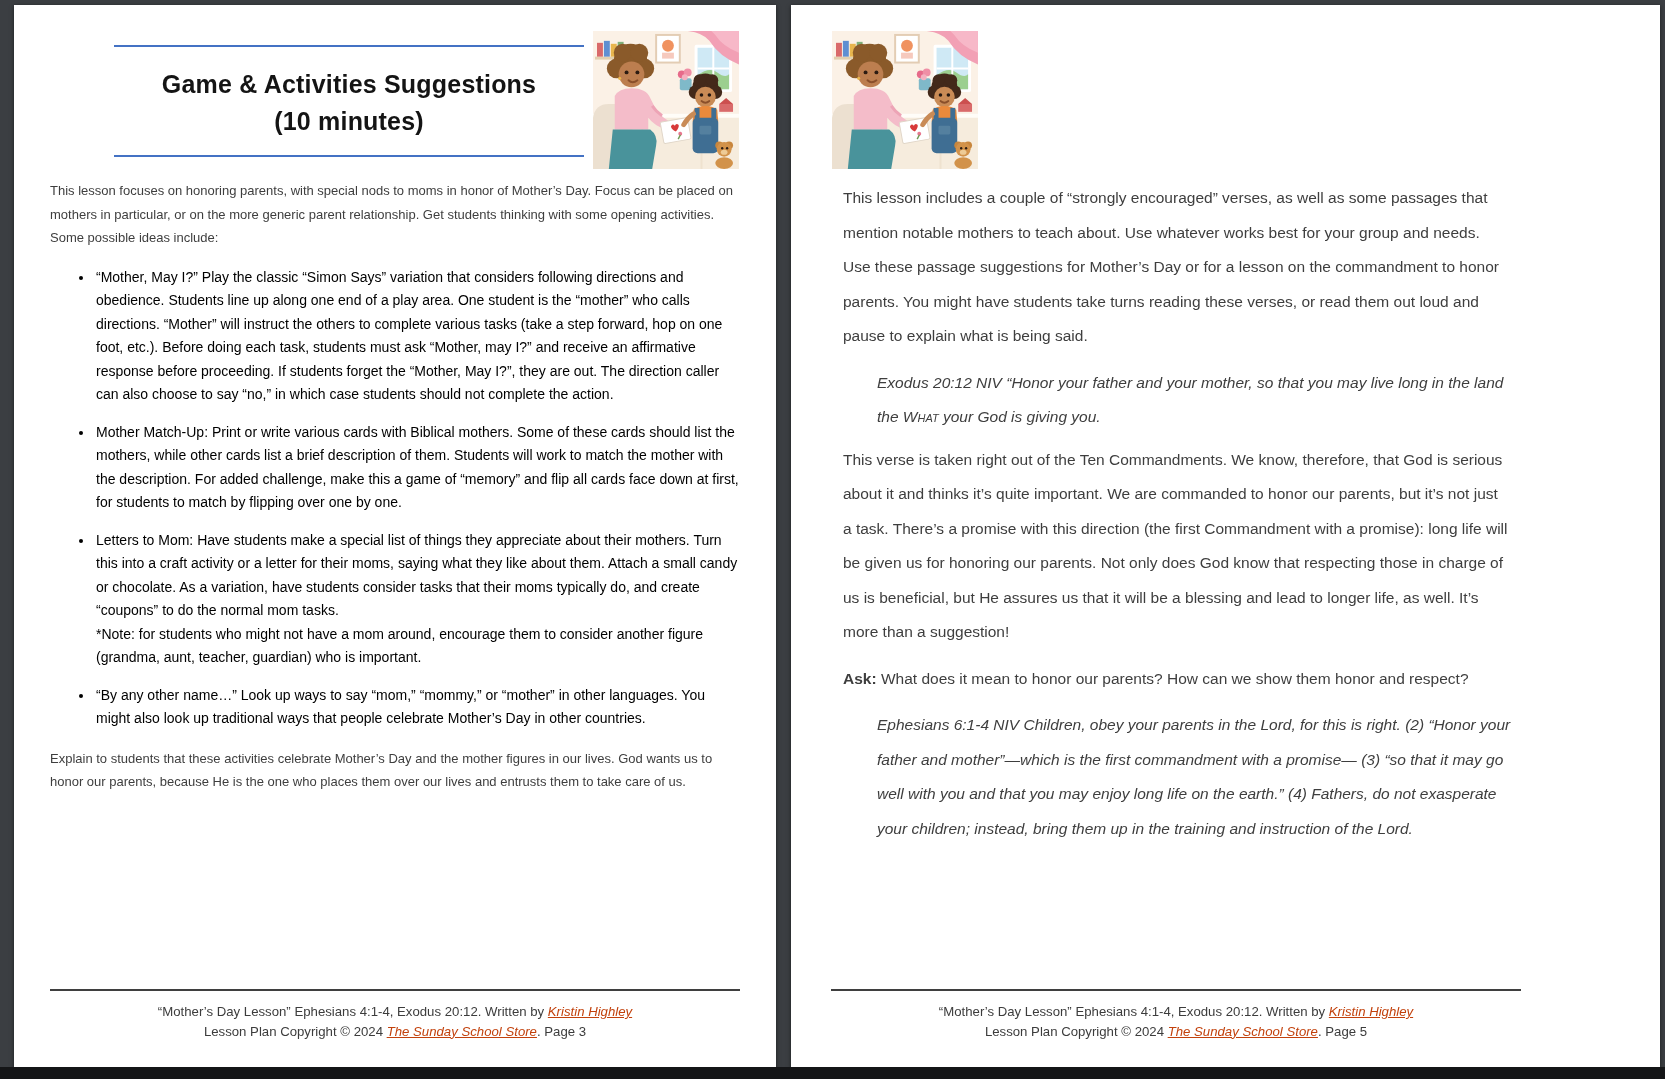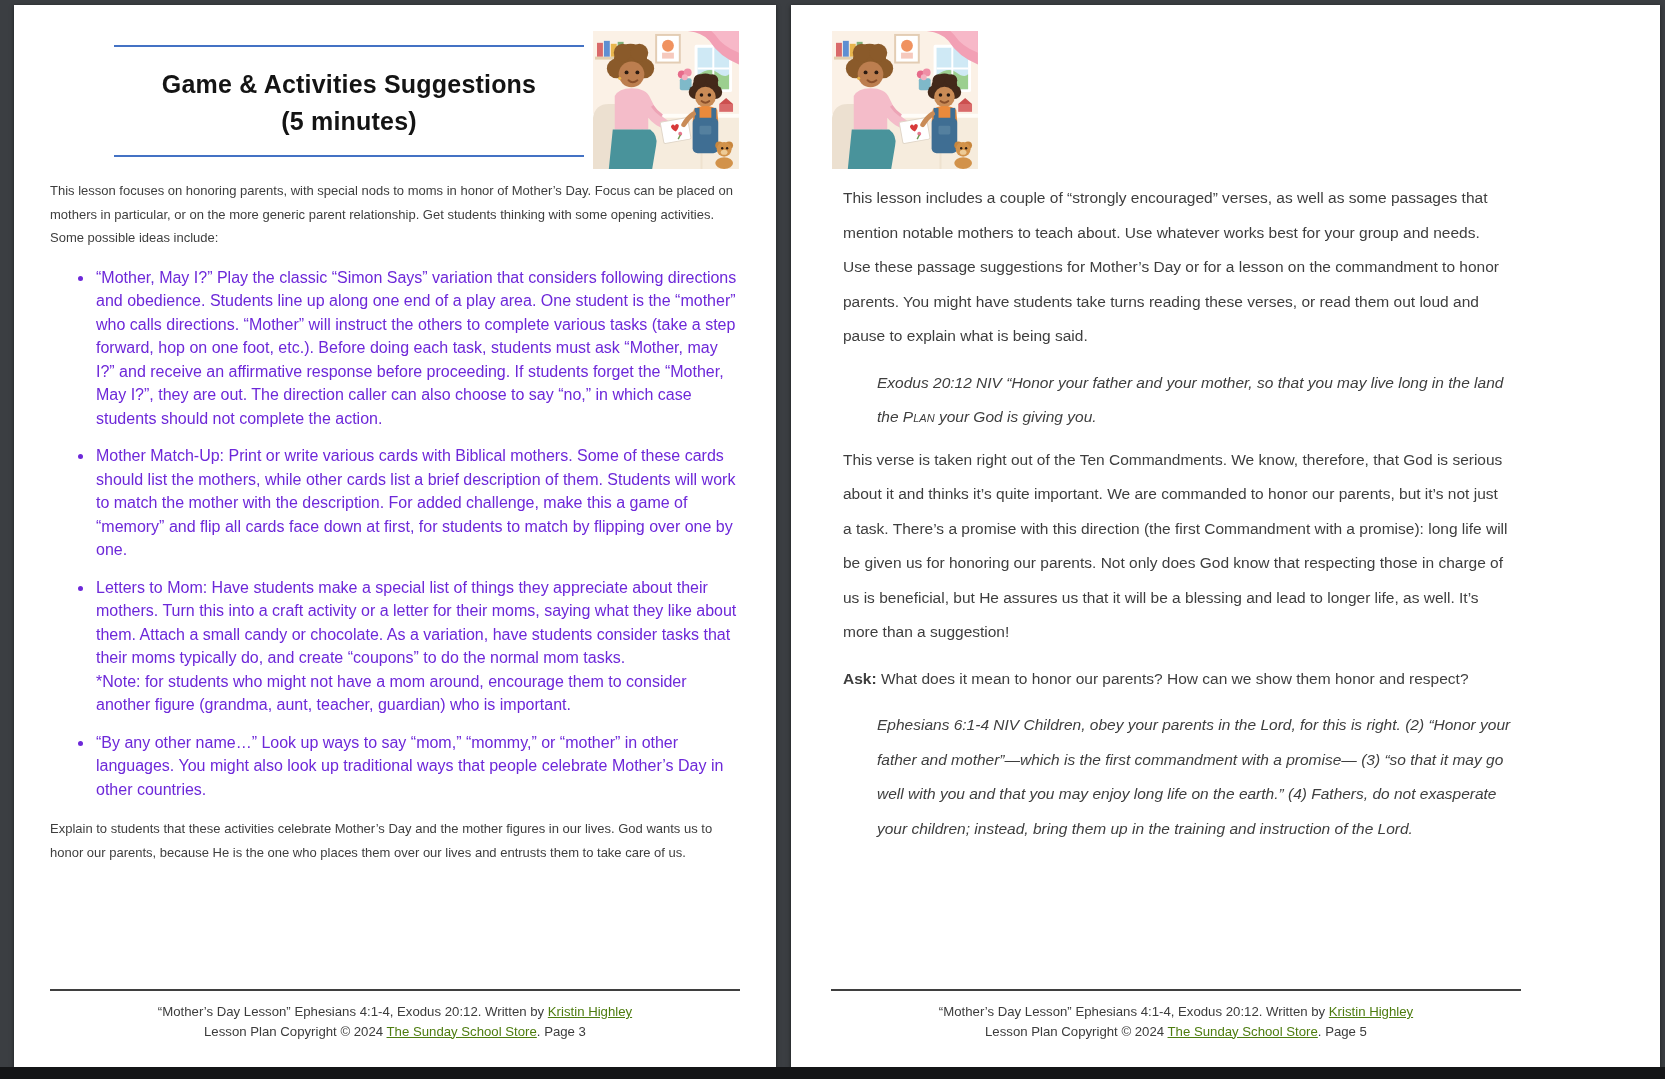--- a/index.html
+++ b/index.html
@@ -25,21 +25,21 @@
     flex:1;margin:14px 8px 0 64px;text-align:center;
     border-top:2px solid #4472c4;border-bottom:2px solid #4472c4;
     padding:19px 0 15px;
   }
   .title-line{font-size:25px;font-weight:700;line-height:37px;color:#141414;letter-spacing:.2px;}
   .illo{width:148px;height:138px;flex:none;display:block;}
 
   
   .body{color:#3e3e3e;font-size:13px;line-height:23.5px;margin:0;}
   .intro{margin-top:10px;}
-  .bullets{margin:16px 0 4px 0;padding-left:44px;color:#6d28d9;font-size:16px;line-height:23.5px;}
+  .bullets{margin:16px 0 4px 0;padding-left:44px;color:#000000;font-size:14px;line-height:23.5px;}
   .bullets li{padding-left:2px;margin-bottom:14px;}
   .bullet-note{}
   .closing{margin-top:16px;}
 
   
   .spread{font-size:15.5px;line-height:34.5px;color:#3e3e3e;margin:12px;}
   .intro2{margin-top:12px;}
   .para{margin-top:8px;}
   .verse{margin:6px 0 6px 46px;font-style:italic;}
   .verse-ref{font-weight:400;font-style:italic;}
@@ -47,21 +47,21 @@
   .ask-label{font-weight:700;}
 
   
   .page-footer{
     position:absolute;top:984px;width:690px;
     border-top:2px solid #3f3f3f;padding-top:11px;
     text-align:center;font-size:13.2px;line-height:19.5px;color:#3c3c3c;
   }
   .page-left .page-footer{left:36px;}
   .page-right .page-footer{left:40px;}
-  .doc-link{color:#4d7c0f;text-decoration:underline;cursor:pointer;}
+  .doc-link{color:#c2410c;text-decoration:underline;cursor:pointer;font-style:italic;}
 </style>
 </head>
 <body>
 
 <svg width="0" height="0" style="position:absolute" aria-hidden="true">
   <defs>
     <g id="illo">
       <rect width="148" height="140" fill="#fbf1e6"></rect>
       <rect y="86" width="148" height="54" fill="#f6ecdd"></rect>
       <rect y="84" width="148" height="4" fill="#fffdf8"></rect>
@@ -134,21 +134,21 @@
       <ellipse cx="133" cy="134" rx="9" ry="6" fill="#d2924a"></ellipse>
     </g>
   </defs>
 </svg>
 
 <section class="page page-left">
   <div class="inner">
     <div class="title-row">
       <div class="title-block">
         <div class="title-line">Game &amp; Activities Suggestions</div>
-        <div class="title-line">(5 minutes)</div>
+        <div class="title-line">(10 minutes)</div>
       </div>
       <svg class="illo" viewBox="0 0 148 140">
           <use href="#illo"></use>
         </svg>
     </div>
     <p class="body intro">This lesson focuses on honoring parents, with special nods to moms in honor of Mother’s Day. Focus can be placed on mothers in particular, or on the more generic parent relationship. Get students thinking with some opening activities. Some possible ideas include:</p>
     <ul class="bullets">
       <li><span>“Mother, May I?” Play the classic “Simon Says” variation that considers following directions and obedience. Students line up along one end of a play area. One student is the “mother” who calls directions. “Mother” will instruct the others to complete various tasks (take a step forward, hop on one foot, etc.). Before doing each task, students must ask “Mother, may I?” and receive an affirmative response before proceeding. If students forget the “Mother, May I?”, they are out. The direction caller can also choose to say “no,” in which case students should not complete the action.</span></li>
       <li><span>Mother Match-Up: Print or write various cards with Biblical mothers. Some of these cards should list the mothers, while other cards list a brief description of them. Students will work to match the mother with the description. For added challenge, make this a game of “memory” and flip all cards face down at first, for students to match by flipping over one by one.</span></li>
       <li>
@@ -167,21 +167,21 @@
 
 <section class="page page-right">
   <div class="inner">
     <div class="title-row">
       <svg class="illo" viewBox="0 0 148 140">
           <use href="#illo"></use>
         </svg>
     </div>
     <p class="spread intro2">This lesson includes a couple of “strongly encouraged” verses, as well as some passages that mention notable mothers to teach about. Use whatever works best for your group and needs. Use these passage suggestions for Mother’s Day or for a lesson on the commandment to honor parents. You might have students take turns reading these verses, or read them out loud and pause to explain what is being said.</p>
     <p class="spread verse">
-      <span class="verse-ref">Exodus 20:12 NIV</span><span> “Honor your father and your mother, so that you may live long in the land the </span><span class="smallcaps">Plan</span><span> your God is giving you.</span>
+      <span class="verse-ref">Exodus 20:12 NIV</span><span> “Honor your father and your mother, so that you may live long in the land the </span><span class="smallcaps">What</span><span> your God is giving you.</span>
     </p>
     <p class="spread para">This verse is taken right out of the Ten Commandments. We know, therefore, that God is serious about it and thinks it’s quite important. We are commanded to honor our parents, but it’s not just a task. There’s a promise with this direction (the first Commandment with a promise): long life will be given us for honoring our parents. Not only does God know that respecting those in charge of us is beneficial, but He assures us that it will be a blessing and lead to longer life, as well. It’s more than a suggestion!</p>
     <p class="spread para">
       <span class="ask-label">Ask:</span><span> What does it mean to honor our parents? How can we show them honor and respect?</span>
     </p>
     <p class="spread verse">
       <span class="verse-ref">Ephesians 6:1-4 NIV</span><span> Children, obey your parents in the Lord, for this is right. (2) “Honor your father and mother”—which is the first commandment with a promise— (3) “so that it may go well with you and that you may enjoy long life on the earth.” (4) Fathers, do not exasperate your children; instead, bring them up in the training and instruction of the Lord.</span>
     </p>
   </div>
   <div class="page-footer">

